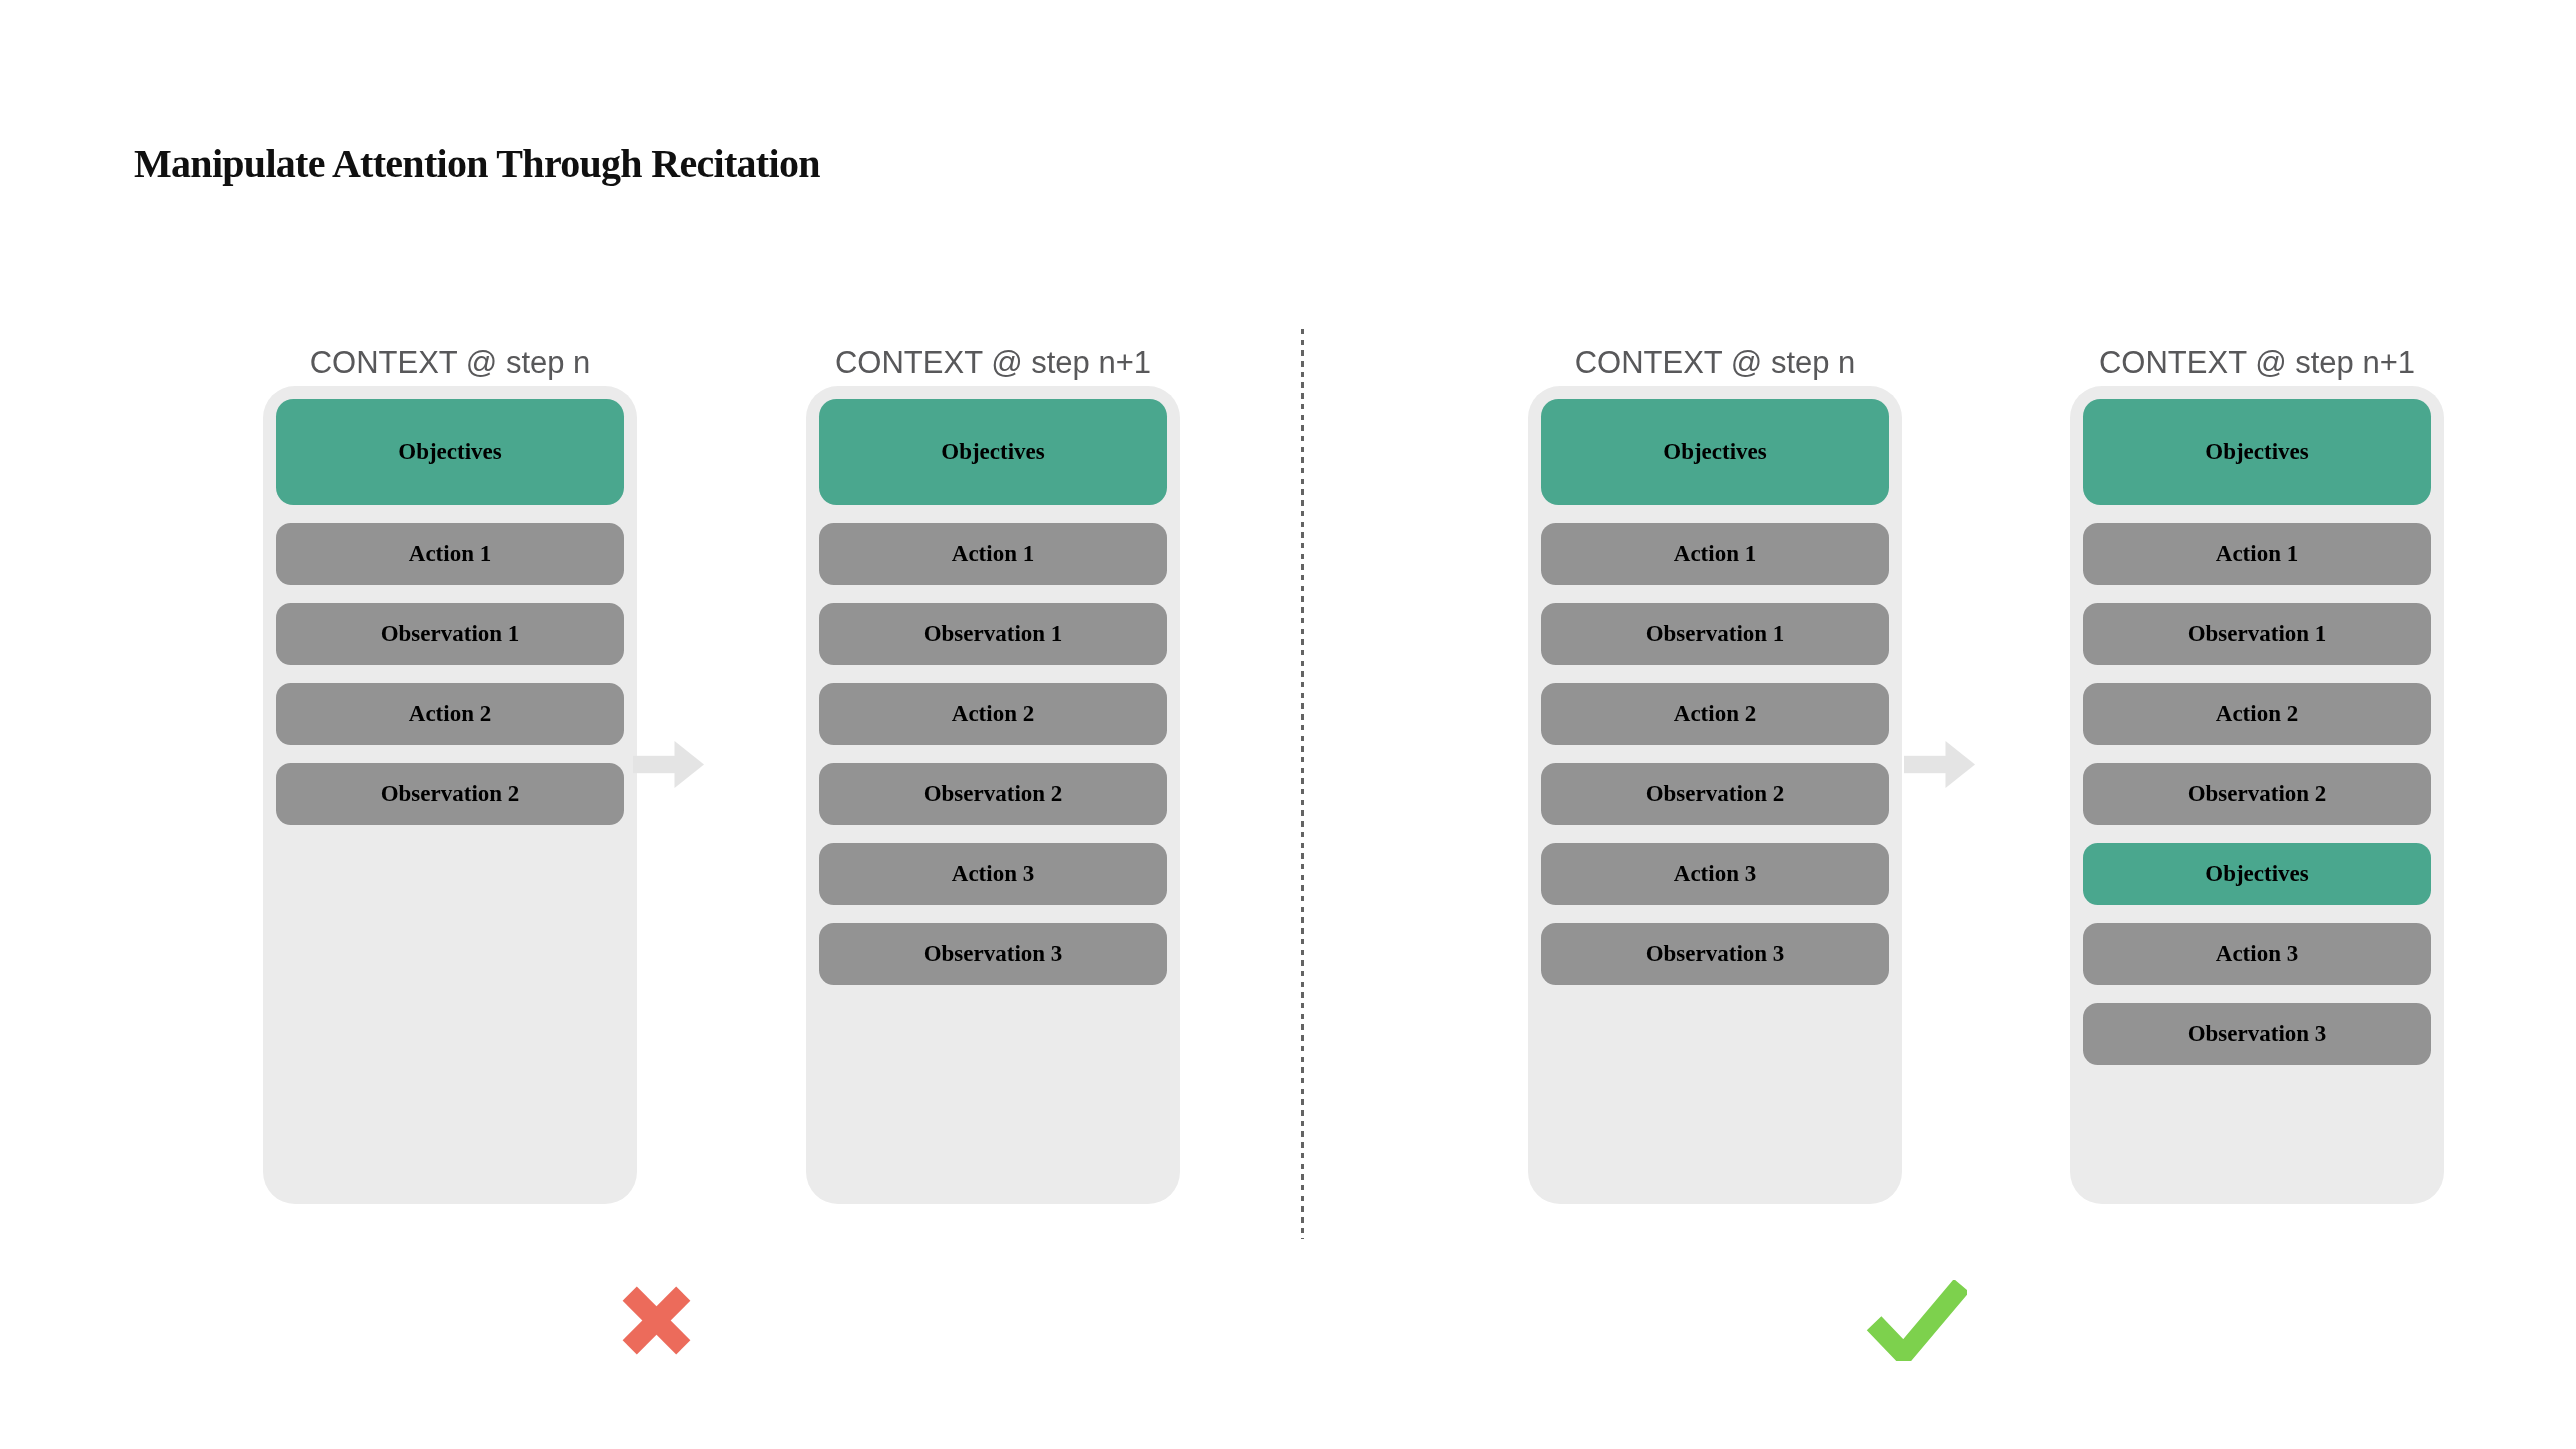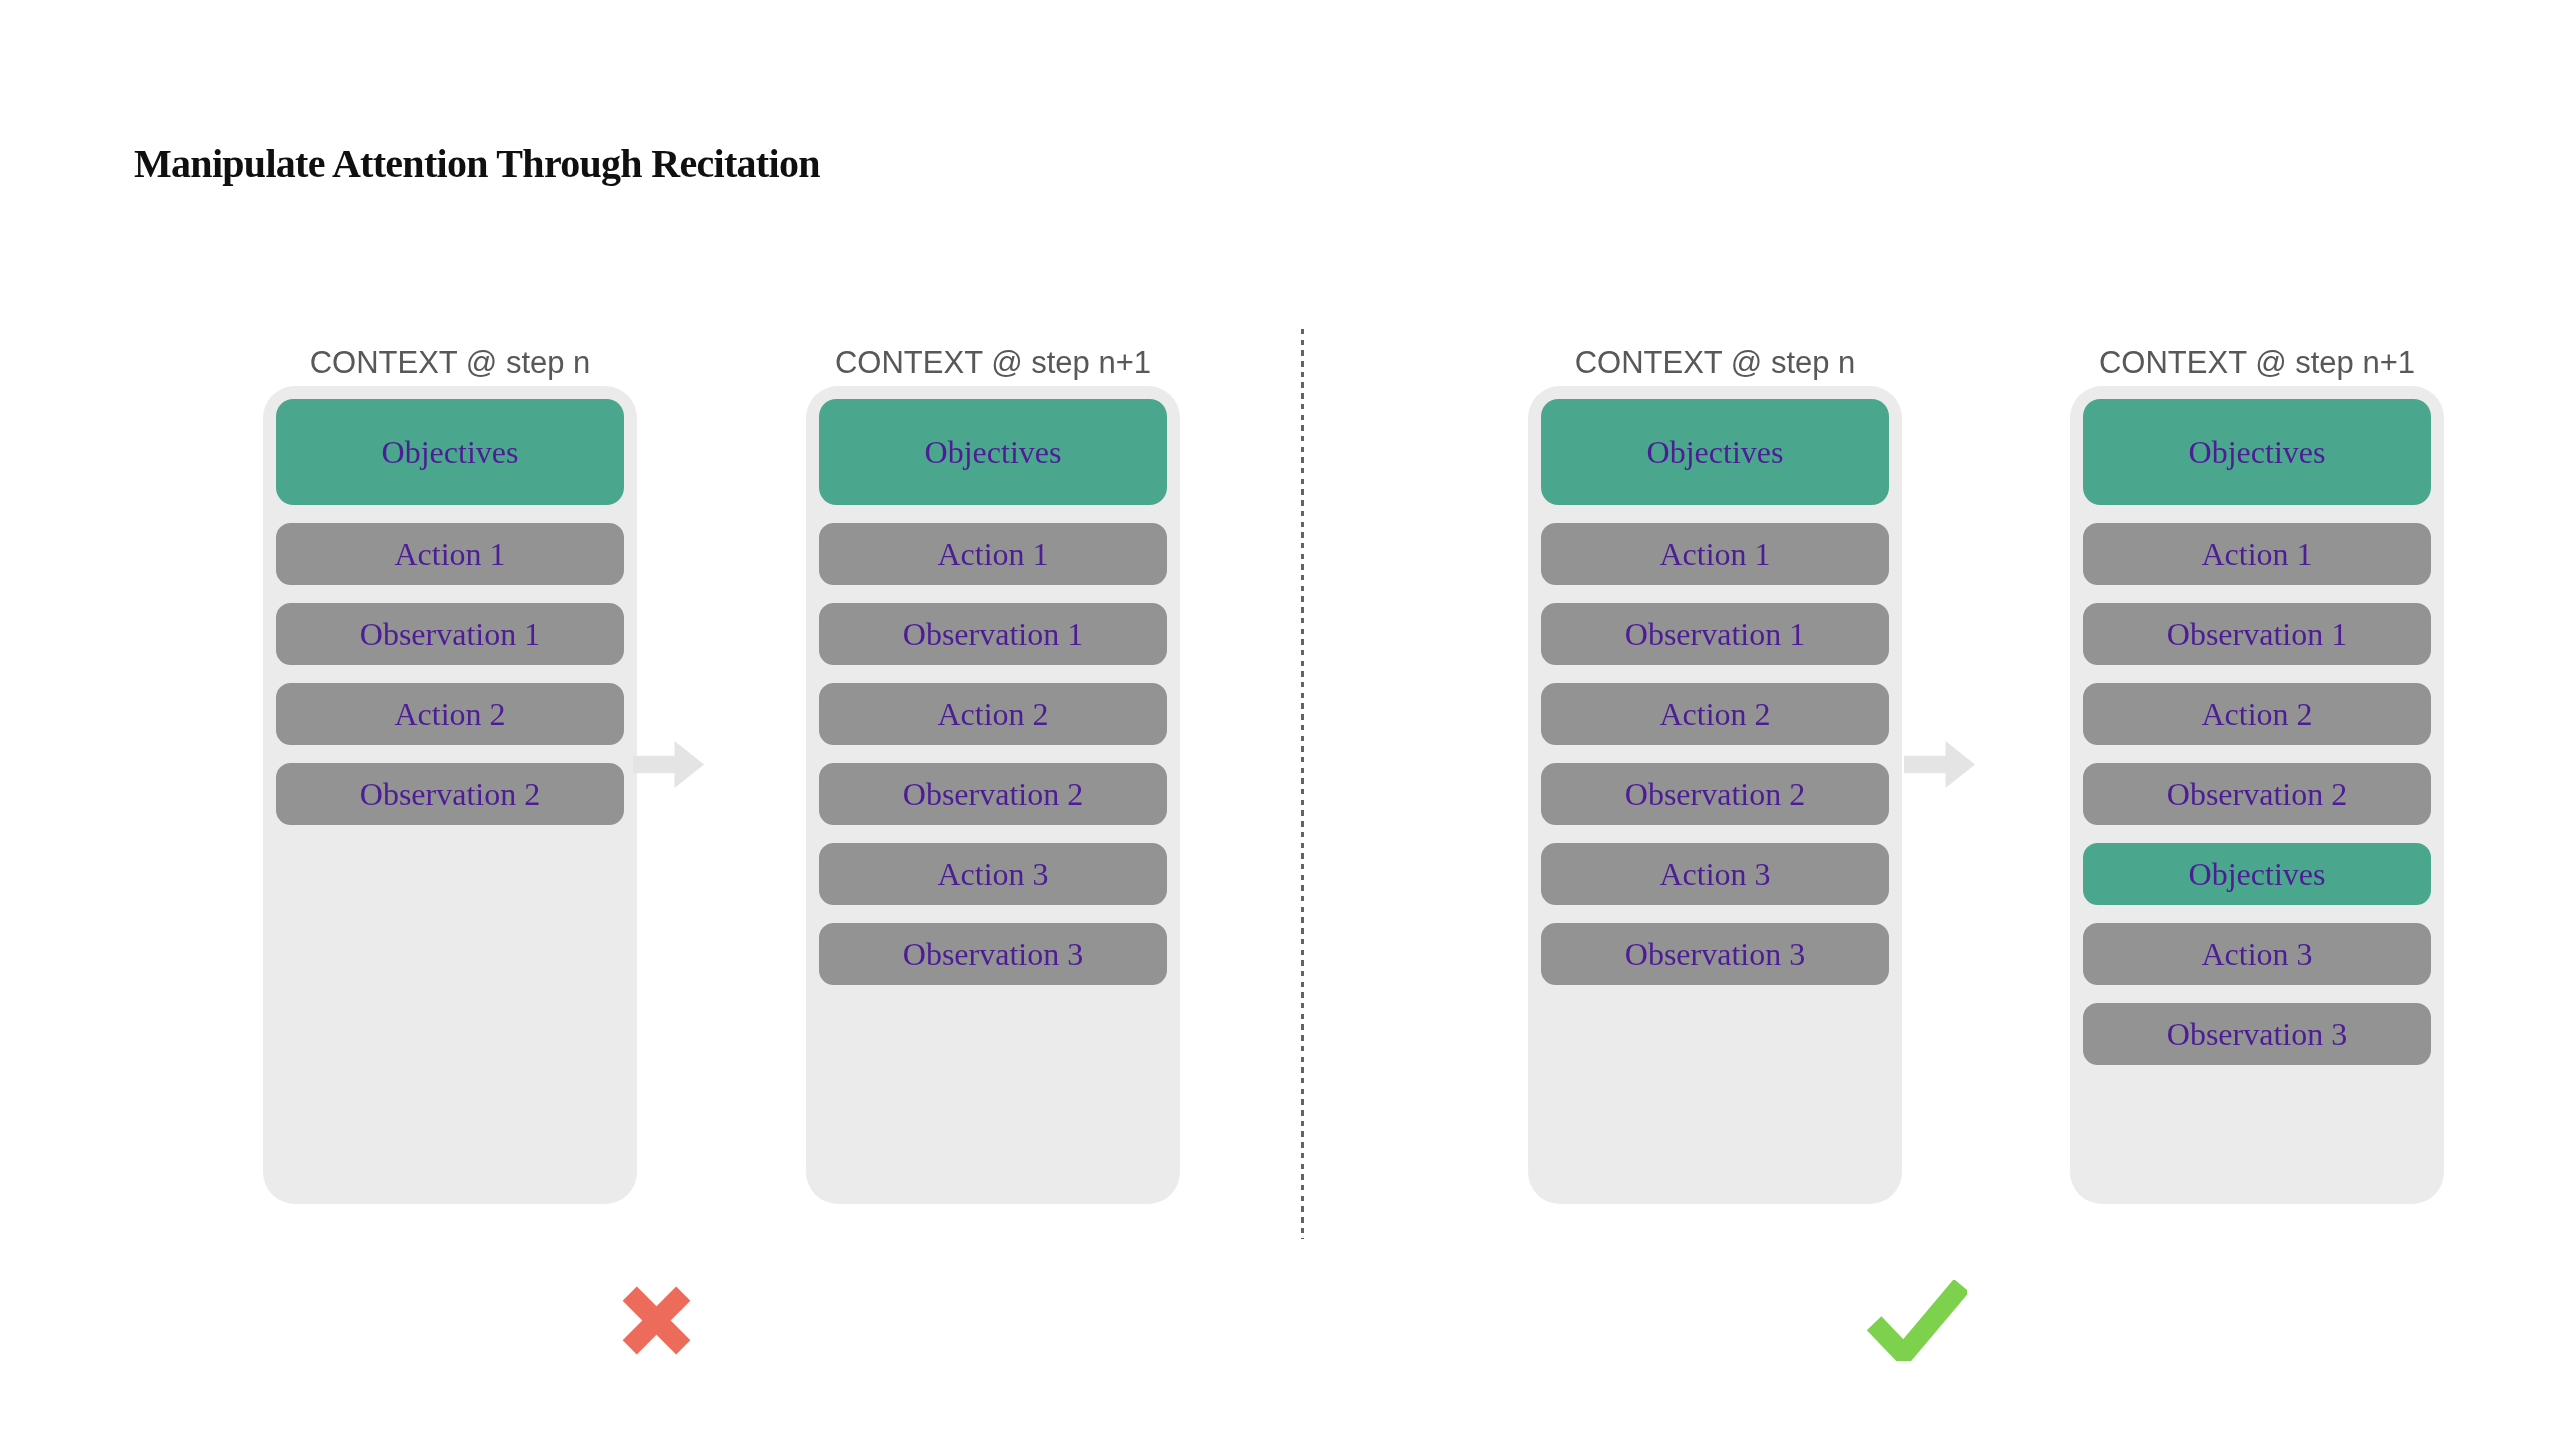--- a/index.html
+++ b/index.html
@@ -30,22 +30,23 @@
     white-space:nowrap;
   }
   .col-body{
     height:818px;background:var(--container);border-radius:32px;
     box-sizing:border-box;padding:13.4px;
     display:flex;flex-direction:column;gap:18px;
   }
   .pill{
     flex:0 0 62px;border-radius:14.8px;
     display:flex;align-items:center;justify-content:center;
-    color:#4c1d95;font-family:"Liberation Serif",serif;font-size:32px;
+    color:#000000;font-family:"Liberation Serif",serif;font-size:23px;
     white-space:nowrap;
+    font-weight:bold;
   }
   .pill.tall{flex:0 0 106px;border-radius:17.4px;}
   .pill.objective{background:var(--teal);}
   .pill.step{background:var(--gray);}
   .arrow-icon{position:absolute;top:741px;}
   .divider{
     position:absolute;left:1301px;top:329px;width:3.4px;height:910px;
     background:repeating-linear-gradient(to bottom,var(--divider) 0 5.4px,transparent 5.4px 10.7px);
   }
   .mark{position:absolute;}

